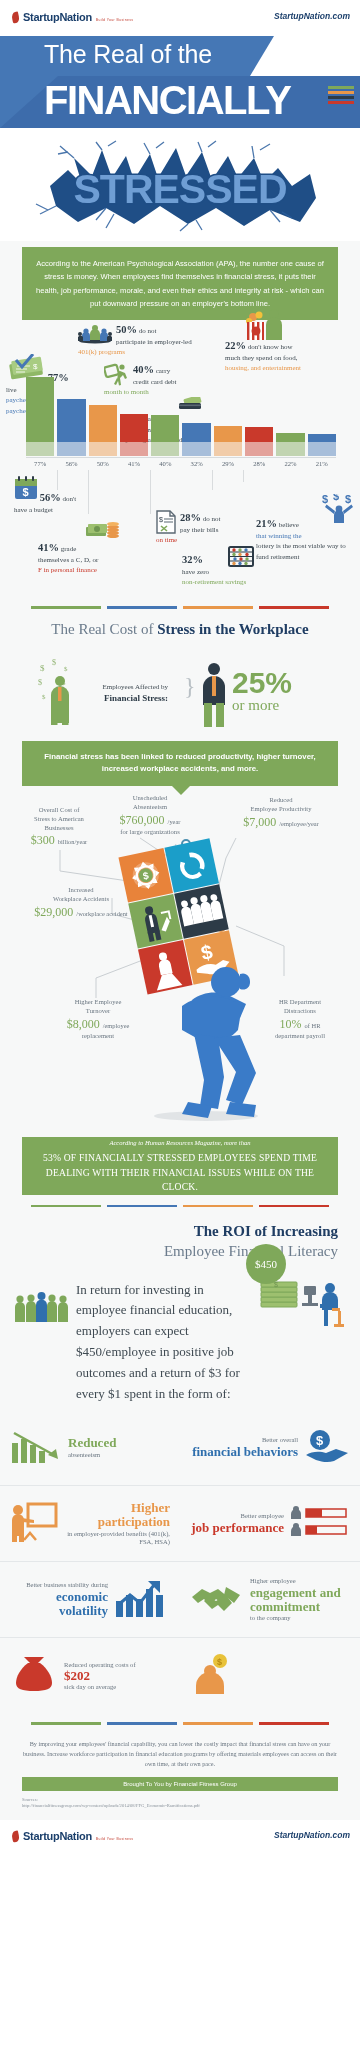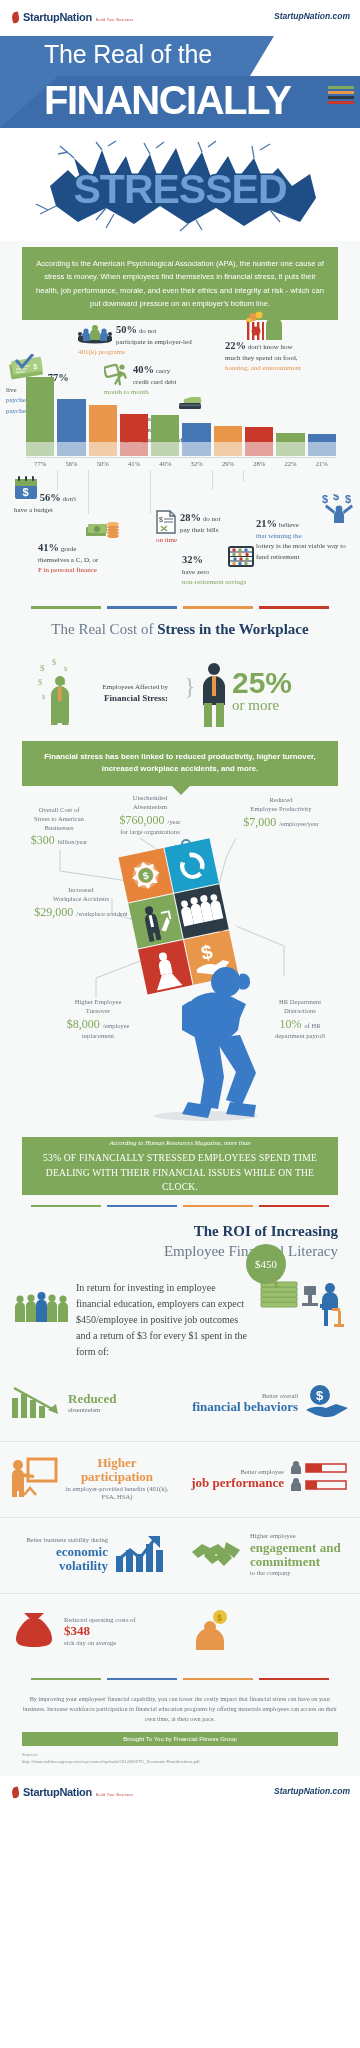--- a/index.html
+++ b/index.html
@@ -677,21 +677,21 @@
           <circle cx="38" cy="8" r="3.6"></circle>
             <path d="M33 32V16a5 5 0 0110 0v16z"></path>
           <circle cx="49" cy="9" r="3.6"></circle>
             <path d="M44 32V17a5 5 0 0110 0v15z"></path>
         </g>
         <g fill="#2f6fad">
             <circle cx="27.5" cy="6" r="4"></circle>
             <path d="M22 32V15a5.5 5.5 0 0111 0v17z"></path>
           </g>
       </svg>
-      <div style="font-size:10px;line-height:1.6;flex:1">In return for investing in employee financial education, employers can expect $450/employee in positive job outcomes and a return of $3 for every $1 spent in the form of:</div>
+      <div style="font-size:13px;line-height:1.6;flex:1">In return for investing in employee financial education, employers can expect $450/employee in positive job outcomes and a return of $3 for every $1 spent in the form of:</div>
       <svg width="86" height="56" viewBox="0 0 86 56" style="flex:0 0 auto">
         <g fill="#9dc06f" stroke="#7fa85a" stroke-width="1">
           <rect x="1" y="22" width="36" height="5" rx="1"></rect>
             <rect x="1" y="17" width="36" height="5" rx="1"></rect>
           <rect x="1" y="12" width="36" height="5" rx="1"></rect>
             <rect x="1" y="7" width="36" height="5" rx="1"></rect>
           <rect x="1" y="2" width="36" height="5" rx="1"></rect>
           </g>
         <text x="14" y="7" font-size="7" fill="#6f9550" font-family="Liberation Sans, sans-serif">$</text>
         <g fill="#6a7681">
@@ -745,21 +745,21 @@
             <rect x="18" y="2" width="28" height="22" fill="none" stroke="#e8974a" stroke-width="3"></rect>
             <g fill="#e8974a">
               <circle cx="8" cy="8" r="5"></circle>
               <path d="M2 34V18a6 6 0 0112 0v16z"></path>
               <rect x="2" y="32" width="5" height="8"></rect>
               <rect x="9" y="32" width="5" height="8"></rect>
               <path d="M12 16l12 2v3l-12-1z"></path>
             </g>
             <path d="M14 38l6-7 6 7" stroke="#e8974a" stroke-width="2.5" fill="none"></path>
           </svg></span>
-        <div style="flex: 1 1 0%; text-align: center;">
+        <div style="flex: 1 1 0%; text-align: right;">
           <div class="roi-lbl-lg" style="color:#e8974a">Higher participation</div>
           <div class="roi-lbl-sm">in employer-provided benefits (401(k), FSA, HSA)</div>
         </div>
       </div>
       <div class="roi-cell bb">
         <div style="flex: 1 1 0%; text-align: right;">
           <div class="roi-lbl-sm">Better employee</div>
           <div class="roi-lbl-lg" style="color:#c9392b">job performance</div>
         </div>
         <span style="flex: 0 0 auto;"><svg width="60" height="34" viewBox="0 0 60 34">
@@ -806,21 +806,21 @@
           <div class="roi-lbl-sm">to the company</div>
         </div>
       </div>
       <div class="roi-cell">
         <span style="flex: 0 0 auto;"><svg width="48" height="38" viewBox="0 0 48 38">
             <path d="M14 2h20l-6 6h-8z" fill="#c9392b"></path>
             <path d="M18 8h12c8 6 12 14 12 20 0 6-6 8-18 8S6 34 6 28c0-6 4-14 12-20z" fill="#c9392b"></path>
           </svg></span>
         <div style="flex: 1 1 0%; text-align: left;">
           <div class="roi-lbl-sm">Reduced operating costs of</div>
-          <div class="roi-lbl-lg" style="color:#c9392b">$348</div>
+          <div class="roi-lbl-lg" style="color:#c9392b">$202</div>
           <div class="roi-lbl-sm">sick day on average</div>
         </div>
       </div>
       <div class="roi-cell">
         <span style="flex: 0 0 auto;"><svg width="46" height="40" viewBox="0 0 46 40">
             <circle cx="30" cy="7" r="7" fill="#e8c23a"></circle>
             <text x="27" y="11" font-size="9" fill="#b88b12" font-family="Liberation Sans, sans-serif" font-weight="bold">$</text>
             <g fill="#e8974a">
               <circle cx="20" cy="17" r="6"></circle>
               <path d="M6 40V32a14 14 0 0128 0v8z"></path>

